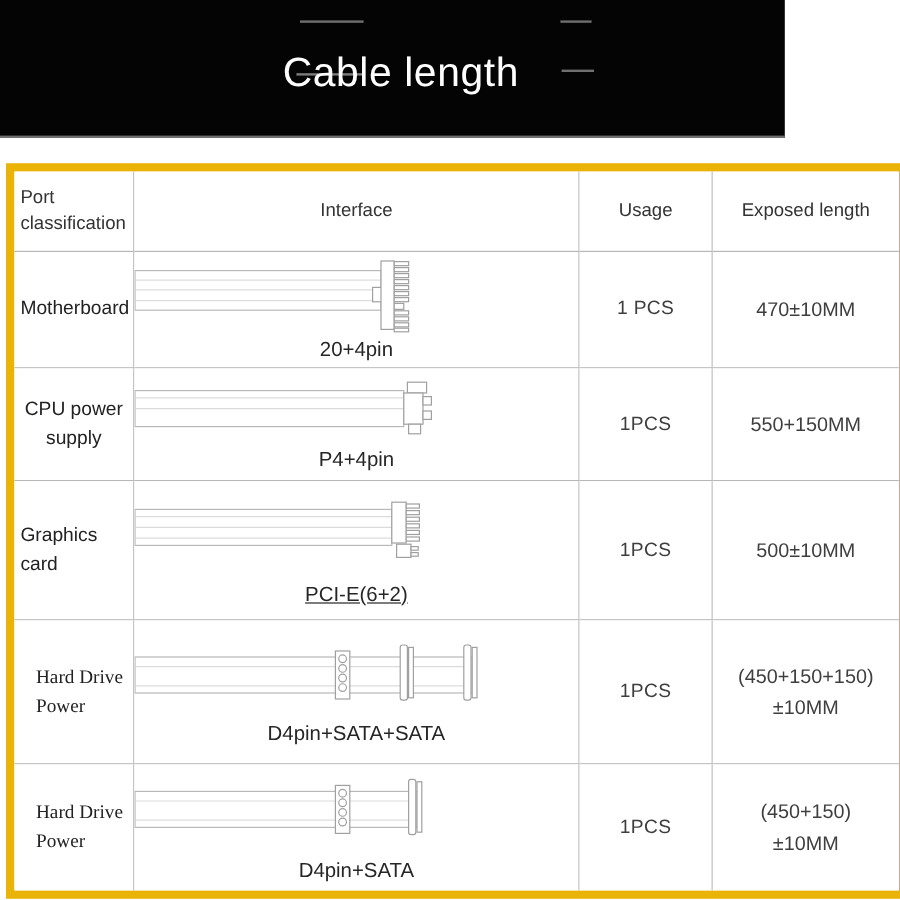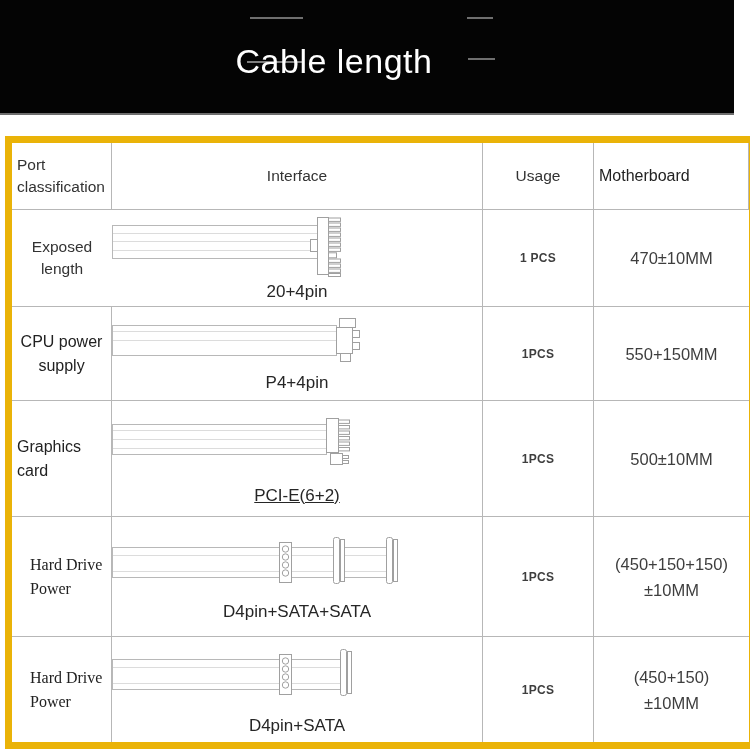--- a/index.html
+++ b/index.html
@@ -2,21 +2,21 @@
 <html><head>
 <meta charset="utf-8">
 <style>
   html,body{margin:0;padding:0;}
   body{
     width:750px;height:750px;position:relative;background:#ffffff;
     font-family:"Liberation Sans", sans-serif;overflow:hidden;
   }
   
   .hero{
-    position:absolute;left:0;top:0;width:734px;height:113px;
+    position:absolute;left:0;top:0;width:654px;height:113px;
     background:#040404;border-bottom:2px solid #6e6e6e;
   }
   .hero-title{
     position:absolute;left:0;top:42px;width:750px;text-align:center;
     transform:translateX(-41px);
     color:#ffffff;font-size:34px;font-weight:400;letter-spacing:.5px;z-index:2;
   }
   .dash{position:absolute;height:2px;background:#6f6f6f;z-index:1;}
   .dash.d1{left:250px;top:17px;width:53px;}
   .dash.d2{left:467px;top:17px;width:26px;}
@@ -43,21 +43,21 @@
   .hdr.port-hdr{justify-content:flex-start;text-align:left;padding-left:5px;}
   .port-cell{
     font-size:16px;color:#222;line-height:1.5;
     justify-content:flex-start;text-align:left;padding-left:5px;
   }
   .port-cell.ctr{justify-content:center;text-align:center;padding-left:0;}
   .port-cell.ind{padding-left:18px;font-family:Liberation Serif, serif;}
   .iface-cell{flex-direction:column;justify-content:center;padding:0;}
   .iface-cell svg{display:block;}
   .iface-label{font-size:17px;color:#262626;}
-  .usage-cell{font-size:12px;color:#3e3e3e;letter-spacing:.3px;font-weight:bold;}
+  .usage-cell{font-size:16px;color:#3e3e3e;letter-spacing:.3px;}
   .exp-cell{font-size:16.5px;color:#3e3e3e;flex-direction:column;line-height:26px;text-align:center;}
   .exp-cell.hi{}
   .mt4{margin-top:4px;} .mt6{margin-top:6px;} .mt8{margin-top:8px;}
   .mt10{margin-top:10px;} .mt14{margin-top:14px;text-decoration:underline;}
 
   
   .rib{stroke:#b8b8b8;fill:#ffffff;}
   .ribl{stroke:#dcdcdc;}
   .con{stroke:#a0a0a0;fill:#ffffff;}
 </style>
@@ -70,23 +70,23 @@
   <div class="dash d3"></div>
   <div class="dash d4"></div>
   <div class="hero-title">Cable length</div>
 </div>
 
 <div class="spec-table">
 
   <div class="cell hdr port-hdr">Port classification</div>
   <div class="cell hdr">Interface</div>
   <div class="cell hdr">Usage</div>
+  <div class="cell hdr last-col">Exposed length</div>
+
   <div class="cell port-cell">Motherboard</div>
-
-  <div class="cell hdr last-col">Exposed length</div>
   <div class="cell iface-cell">
     <svg width="371" height="64" viewBox="0 0 371 64">
       <g>
         <rect class="rib" x="0.5" y="11.5" width="205" height="33"></rect>
         <line class="ribl" x1="1" y1="19.5" x2="205" y2="19.5"></line>
         <line class="ribl" x1="1" y1="27.5" x2="205" y2="27.5"></line>
         <line class="ribl" x1="1" y1="36.5" x2="205" y2="36.5"></line>
       </g>
       <g>
         <rect class="con" x="198.5" y="25.5" width="8" height="12"></rect>

